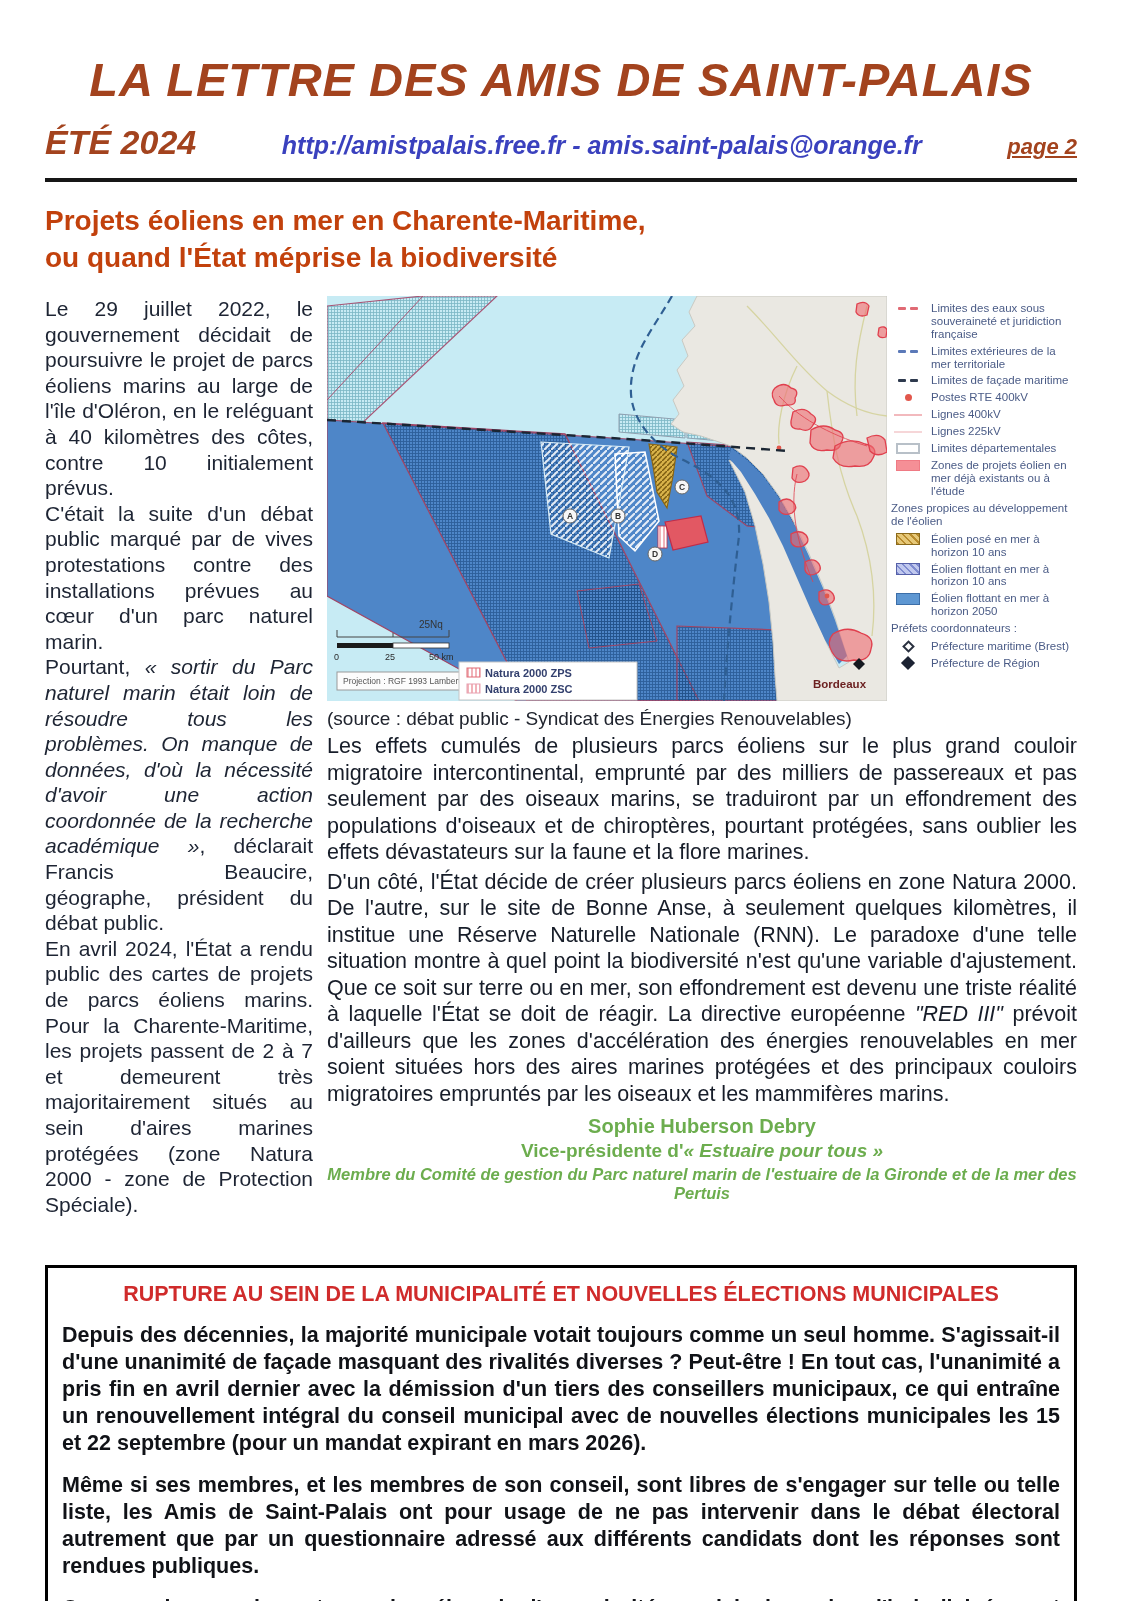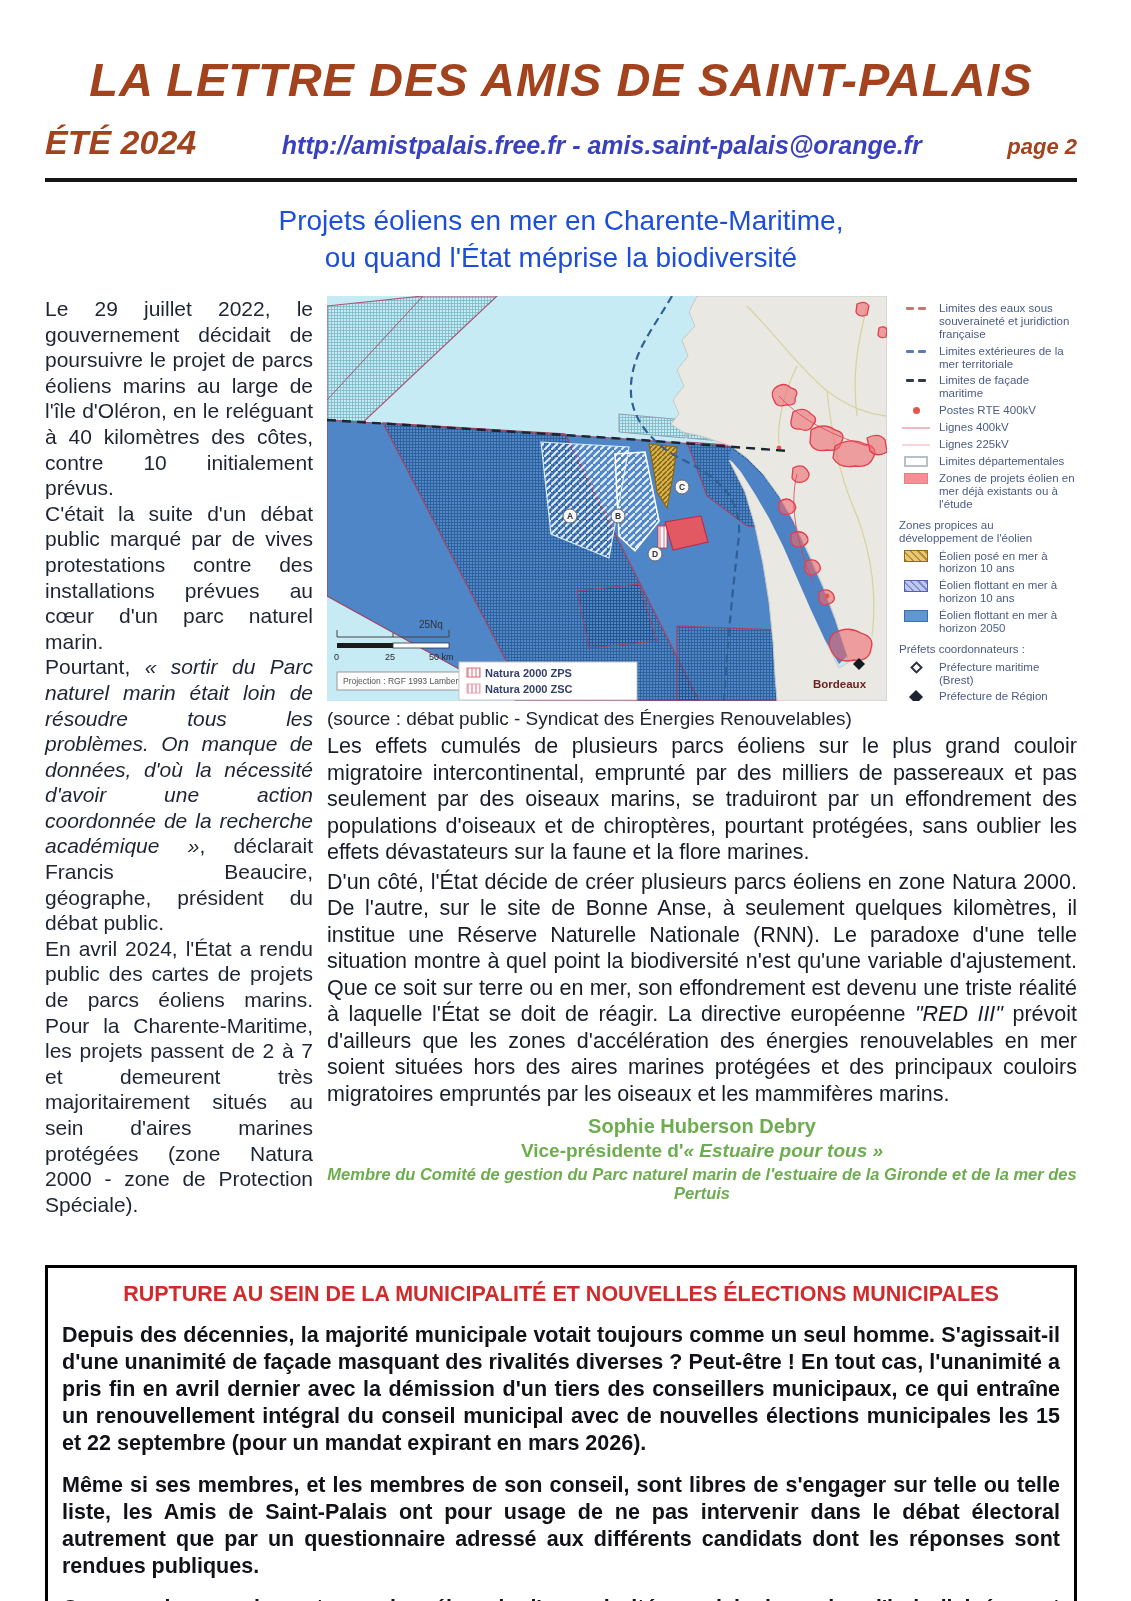--- a/index.html
+++ b/index.html
@@ -6,42 +6,42 @@
   html,body { margin:0; padding:0; background:#ffffff; }
   body { width:1131px; font-family:"Liberation Sans", sans-serif; color:#1c2230; }
   .page { position:relative; width:1122px; height:1601px; background:#ffffff; overflow:hidden; }
 
   
   .masthead { margin:52px 45px 0; text-align:center; font-size:47px; font-weight:bold;
               font-style:italic; color:#A3431E; letter-spacing:1px; white-space:nowrap; }
   .subrow { display:flex; align-items:baseline; margin:16px 45px 0; }
   .edition { font-size:34px; font-weight:bold; font-style:italic; color:#A3431E; }
   .contact { flex:1; text-align:center; font-size:25px; font-weight:bold; font-style:italic; color:#3A41BE; }
-  .pagenum { font-size:22px; font-weight:bold; font-style:italic; color:#A3431E; }
+  .pagenum { font-size:22px; font-weight:bold; font-style:italic; color:#A3431E;text-decoration:underline; }
   .rule { height:4px; background:#161616; margin:16px 45px 0; }
 
   
-  .art-title { margin:20px 45px 0; text-align:center; font-size:28px; line-height:37px;
-               font-weight:normal; color:#1d4ed8; }
+  .art-title { margin:20px 45px 0; text-align:left; font-size:28px; line-height:37px;
+               font-weight:bold; color:#c2410c; }
 
   
   .art-body { display:flex; gap:14px; margin:20px 45px 0; }
   .left-col { width:268px; min-width:268px; font-size:21px; line-height:25.6px;
               text-align:justify; hyphens:auto; color:#1d2433; }
   .left-col p { margin:0; }
   .right-col { flex:1; }
 
   .figure { display:flex; height:405px; }
   .map-wrap { width:560px; min-width:560px; height:405px; }
   .map-wrap svg { display:block; width:560px; height:405px; }
-  .map-legend { flex:1; height:405px; overflow:hidden; background:#fff; padding:6px 2px 0 12px;
+  .map-legend { flex:1; height:405px; overflow:hidden; background:#fff; padding:6px 2px 0 4px;
                 font-size:11.5px; line-height:1.12; color:#4A5B86; }
   .lg-item { display:flex; gap:6px; margin-bottom:4px; align-items:flex-start; }
   .lg-label { flex:1; }
-  .lg-section { margin:8px 0 5px; }
+  .lg-section { margin:0 0 5px; }
   .sw { width:34px; min-width:34px; height:13px; display:flex; align-items:center; justify-content:center; }
   .sw i { display:block; }
   .sw-dash i { width:8px; height:3px; border-radius:1px; margin:0 2px; }
   .sw-dash-red i { background:#E06A74; }
   .sw-dash-blue i { background:#5B79B8; }
   .sw-dash-dark i { background:#2E3A4E; }
   .sw-dot i { width:7px; height:7px; border-radius:50%; background:#E2574C; }
   .sw-line i { width:28px; height:2px; background:#F2B9BD; }
   .sw-line2 i { width:28px; height:2px; background:#F6D6D8; }
   .sw-rect-white i { width:24px; height:11px; background:#fff; border:2px solid #B8C0C8; }

